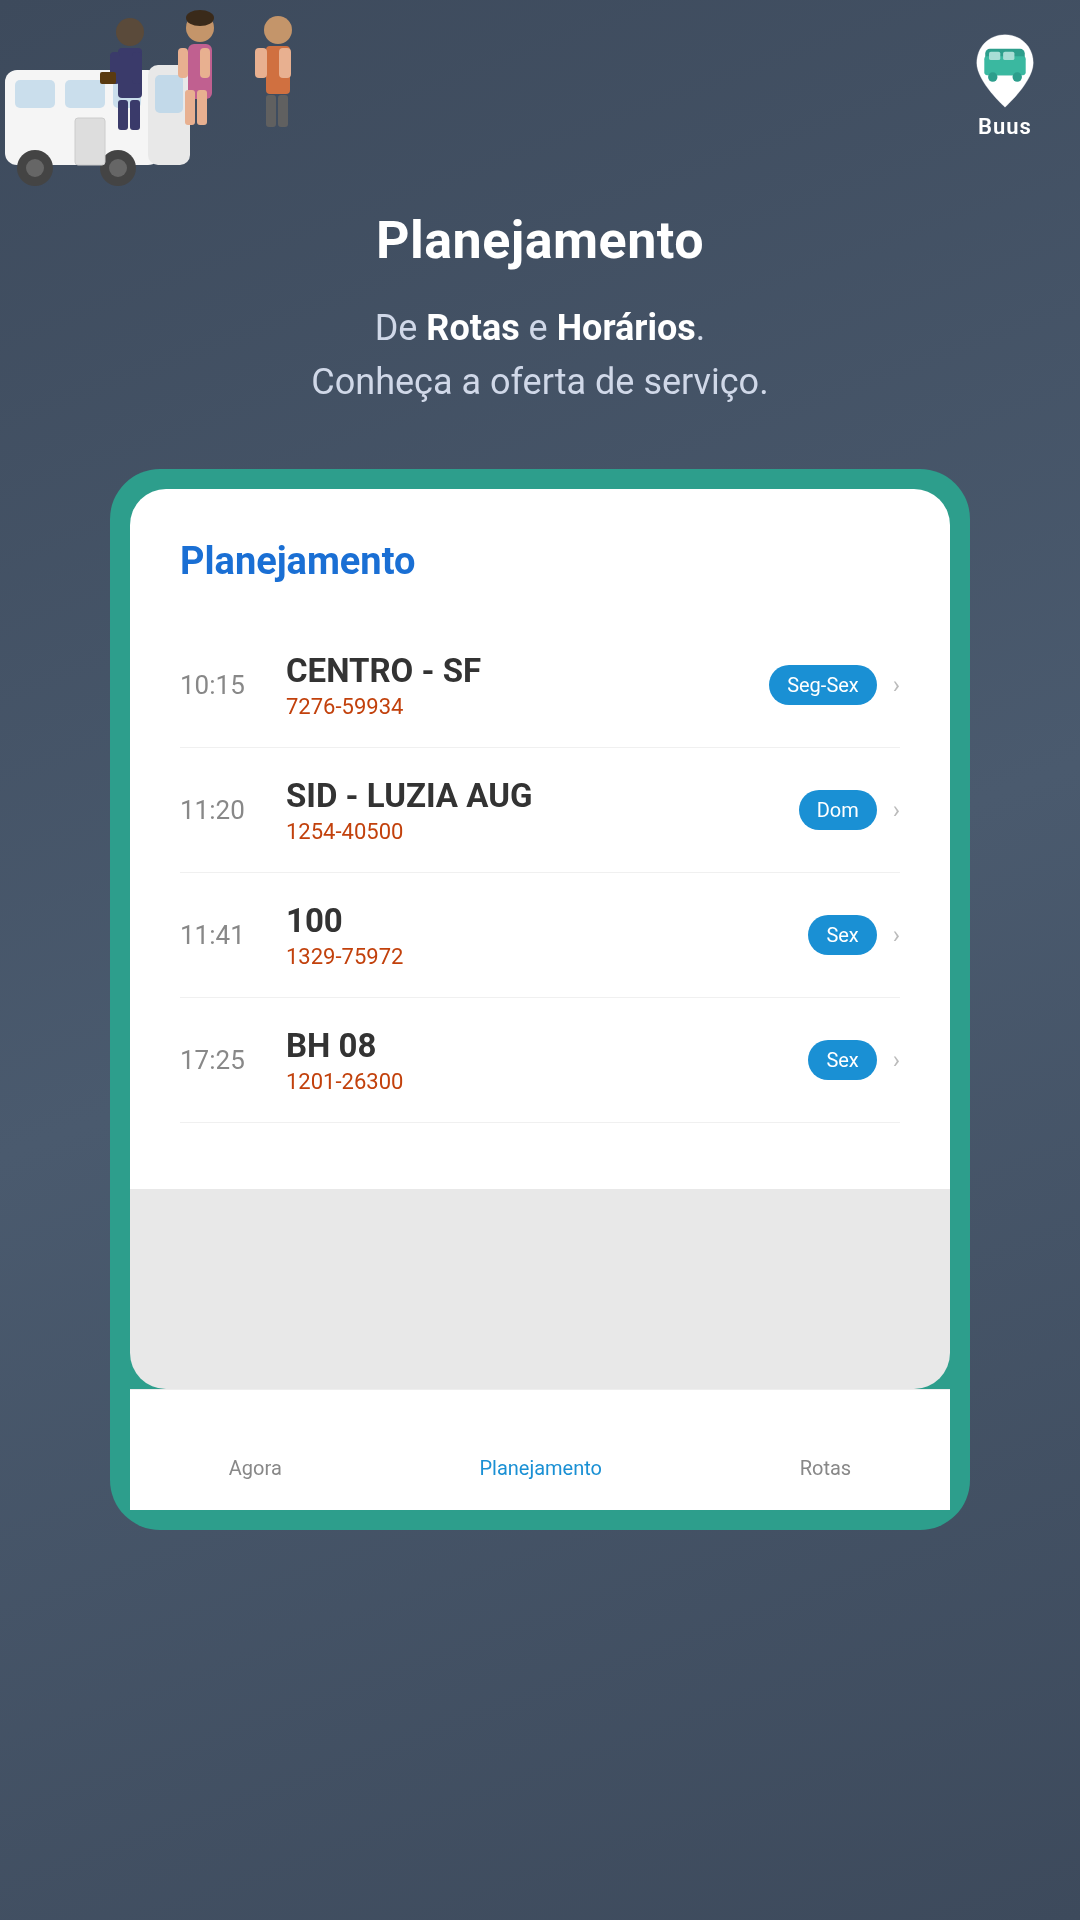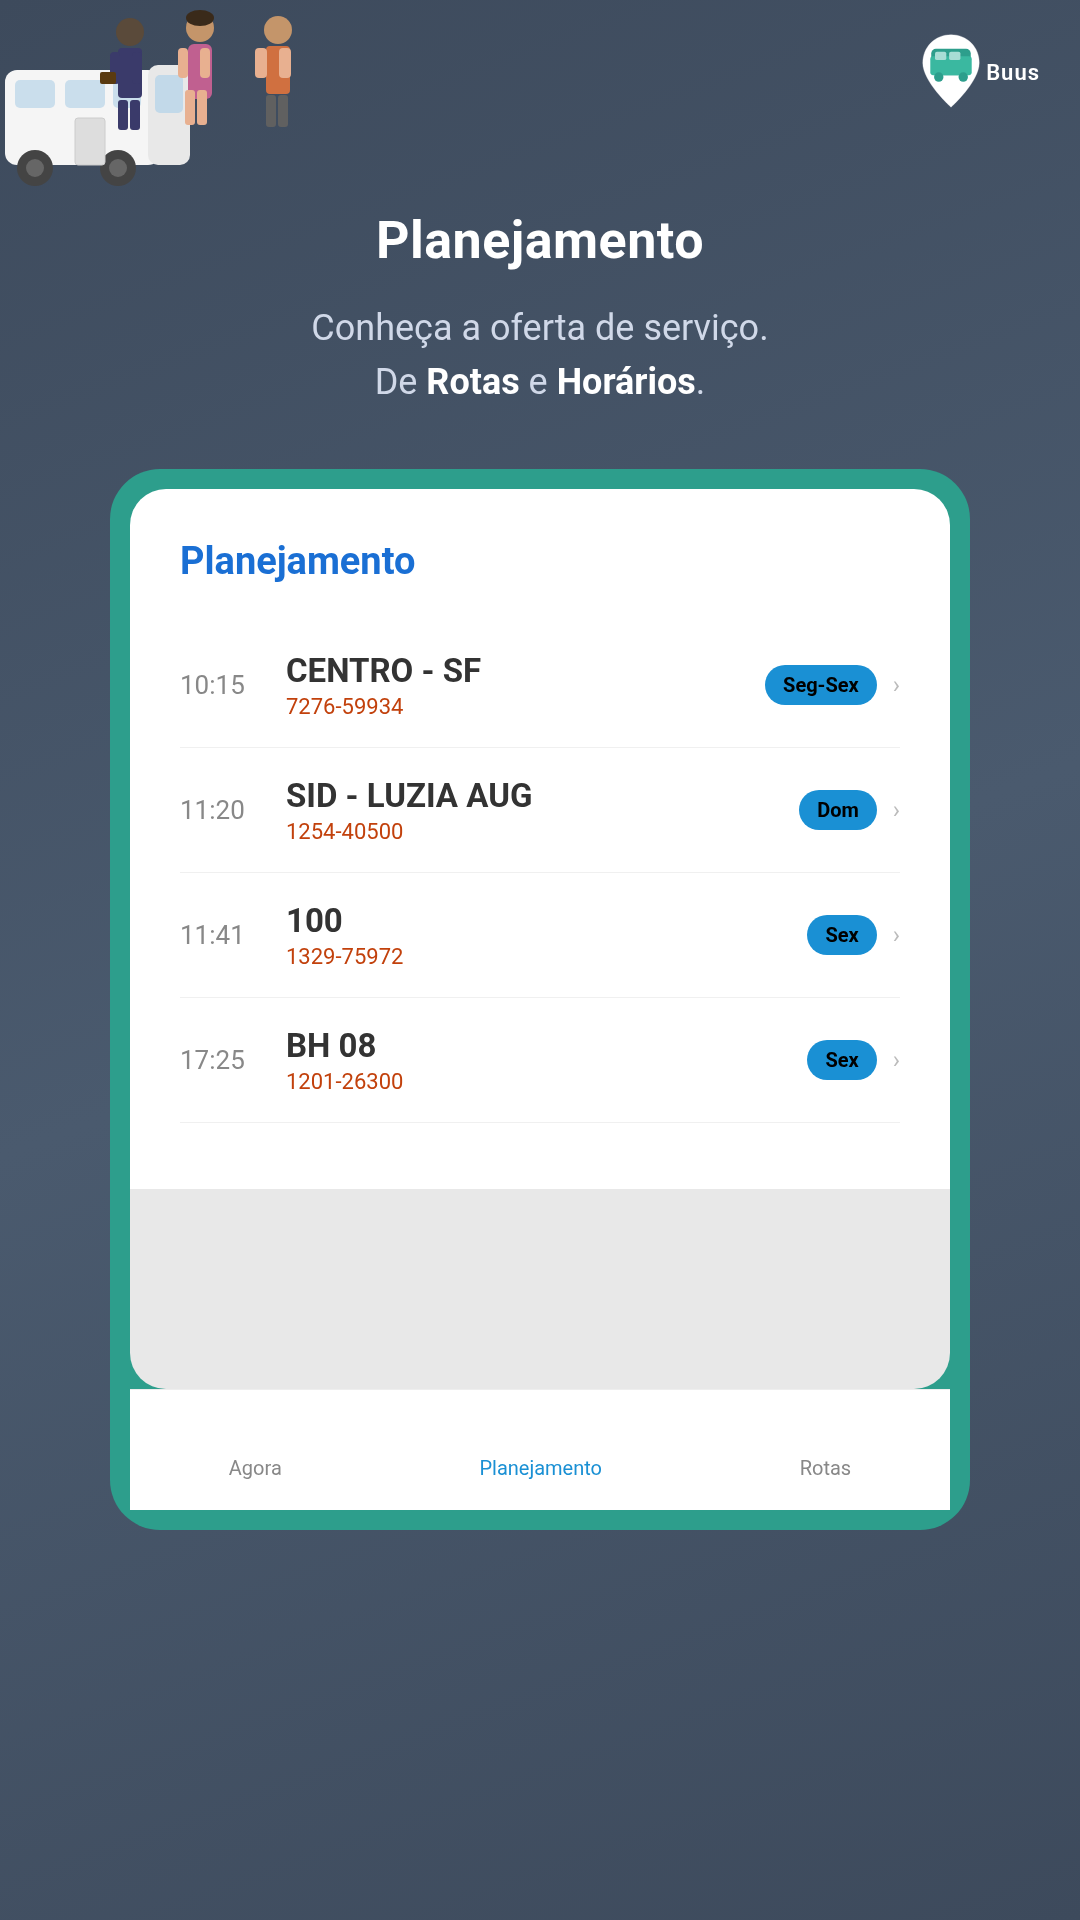--- a/index.html
+++ b/index.html
@@ -46,21 +46,21 @@
       gap: 6px;
       align-items: flex-end;
     }
 
     
     .logo-container {
       position: absolute;
       top: 30px;
       right: 40px;
       display: flex;
-      flex-direction: row;
+      flex-direction: column;
       align-items: center;
     }
 
     .logo-pin {
       width: 70px;
       height: 80px;
       position: relative;
     }
 
     .logo-pin svg {
@@ -174,25 +174,25 @@
 
     .route-code {
       font-size: 22px;
       color: #c2410c;
       display: block;
       margin-top: 4px;
     }
 
     .route-badge {
       background: #1a90d4;
-      color: #000000;
+      color: #ffffff;
       border-radius: 20px;
       padding: 8px 18px;
       font-size: 20px;
-      font-weight: 700;
+      font-weight: 400;
       white-space: nowrap;
       flex-shrink: 0;
     }
 
     .route-arrow {
       margin-left: 16px;
       color: #bbb;
       font-size: 24px;
       flex-shrink: 0;
     }
@@ -307,24 +307,24 @@
           <circle cx="22" cy="50" r="5" fill="#2d9e8c"></circle>
           <circle cx="48" cy="50" r="5" fill="#2d9e8c"></circle>
         </svg>
       </div>
       <span class="logo-text">Buus</span>
     </div>
 
     <h1 class="main-title">Planejamento</h1>
 
     <div class="subtitle-block">
-      <div class="subtitle-line">Conheça a oferta de serviço.</div>
       <div class="subtitle-line">
         <span>De </span><strong>Rotas</strong><span> e </span><strong>Horários</strong><span>.</span>
       </div>
+      <div class="subtitle-line">Conheça a oferta de serviço.</div>
     </div>
 
   </div>
 
   <div class="phone-mockup">
 
     <div class="phone-screen">
       <div class="screen-content">
         <h2 class="screen-title">Planejamento</h2>
 

